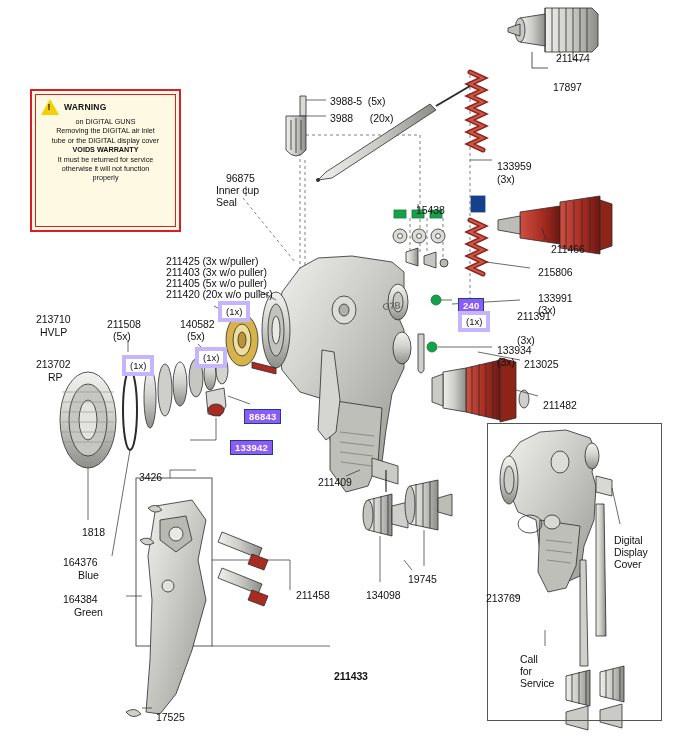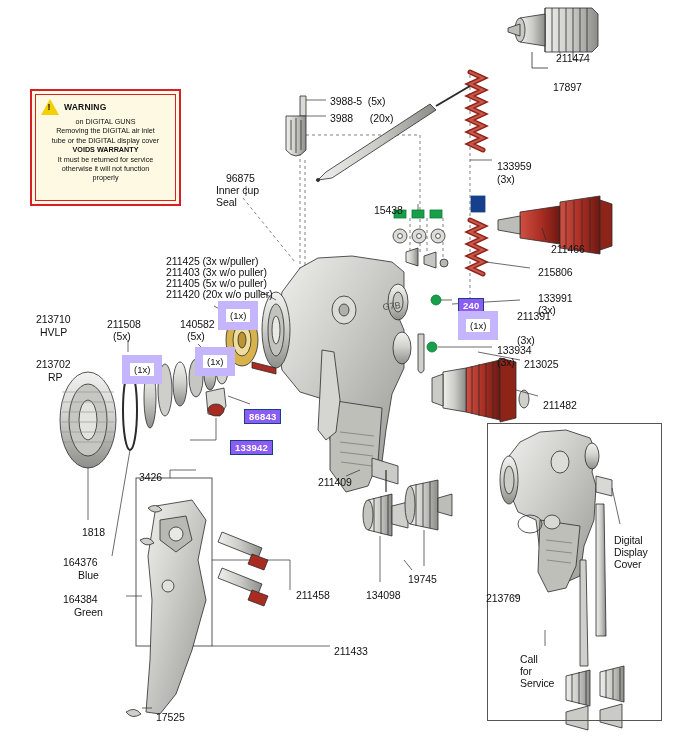--- a/index.html
+++ b/index.html
@@ -15,21 +15,21 @@
   .lbl{
     position:absolute;
     font-size:10.5px;
     line-height:12px;
     color:#111;
     white-space:pre;
     letter-spacing:-0.1px;
   }
   .warn-box{
     position:absolute;
-    left:30px;top:89px;width:151px;height:117px;
+    left:30px;top:89px;width:151px;height:143px;
     background:#fdf9e3;
     border:2px solid #d81f26;
     box-sizing:border-box;
   }
   .warn-inner{
     position:absolute;inset:3px;
     border:1px solid #d81f26;
     box-sizing:border-box;
     padding:4px 5px 3px 5px;
   }
@@ -56,21 +56,21 @@
   .chip{
     position:absolute;
     font-size:9.5px;
     line-height:11px;
     padding:1px 4px;
     box-sizing:border-box;
     font-family:"Liberation Sans",sans-serif;
   }
   .chip.green{
     background:#ffffff;
-    border:8px solid #c4b5fd;
+    border:4px solid #c4b5fd;
     color:#111;
   }
   .chip.blue{
     background:#8b5cf6;
     border:1px solid #16407f;
     color:#ffffff;
     font-weight:bold;
     letter-spacing:0.2px;
   }
   .inset{
@@ -362,21 +362,21 @@
 <div id="labels">
     <div class="lbl" style="left: 556px; top: 52px;">211474</div>
     <div class="lbl" style="left: 553px; top: 81px;">17897</div>
     <div class="lbl" style="left: 330px; top: 95px;">3988-5  (5x)</div>
     <div class="lbl" style="left: 330px; top: 112px;">3988      (20x)</div>
     <div class="lbl" style="left: 497px; top: 160px;">133959</div>
     <div class="lbl" style="left: 497px; top: 173px;">(3x)</div>
     <div class="lbl" style="left: 226px; top: 172px;">96875</div>
     <div class="lbl" style="left: 216px; top: 184px;">Inner cup
 Seal</div>
-    <div class="lbl" style="left: 374px; top: 204px; text-align: center;">15438</div>
+    <div class="lbl" style="left: 416px; top: 204px; text-align: center;">15438</div>
     <div class="lbl" style="left: 551px; top: 243px;">211466</div>
     <div class="lbl" style="left: 538px; top: 266px;">215806</div>
     <div class="lbl" style="left: 166px; top: 255px;">211425 (3x w/puller)</div>
     <div class="lbl" style="left: 166px; top: 266px;">211403 (3x w/o puller)</div>
     <div class="lbl" style="left: 166px; top: 277px;">211405 (5x w/o puller)</div>
     <div class="lbl" style="left: 166px; top: 288px;">211420 (20x w/o puller)</div>
     <div class="lbl" style="left: 538px; top: 292px;">133991</div>
     <div class="lbl" style="left: 538px; top: 304px;">(3x)</div>
     <div class="lbl" style="left: 517px; top: 310px;">211391</div>
     <div class="lbl" style="left: 517px; top: 334px;">(3x)</div>
@@ -395,21 +395,21 @@
     <div class="lbl" style="left: 82px; top: 526px;">1818</div>
     <div class="lbl" style="left: 139px; top: 471px;">3426</div>
     <div class="lbl" style="left: 63px; top: 556px;">164376</div>
     <div class="lbl" style="left: 78px; top: 569px;">Blue</div>
     <div class="lbl" style="left: 63px; top: 593px;">164384</div>
     <div class="lbl" style="left: 74px; top: 606px;">Green</div>
     <div class="lbl" style="left: 318px; top: 476px;">211409</div>
     <div class="lbl" style="left: 296px; top: 589px;">211458</div>
     <div class="lbl" style="left: 366px; top: 589px; text-align: center;">134098</div>
     <div class="lbl" style="left: 408px; top: 573px;">19745</div>
-    <div class="lbl" style="left: 334px; top: 645px;">211433</div>
+    <div class="lbl" style="left: 334px; top: 670px; font-weight: bold;">211433</div>
     <div class="lbl" style="left: 156px; top: 711px;">17525</div>
     <div class="lbl" style="left: 486px; top: 592px; text-align: right;">213769</div>
     <div class="lbl" style="left: 614px; top: 534px;">Digital
 Display
 Cover</div>
     <div class="lbl" style="left: 520px; top: 653px;">Call
 for
 Service</div>
   </div>
 

